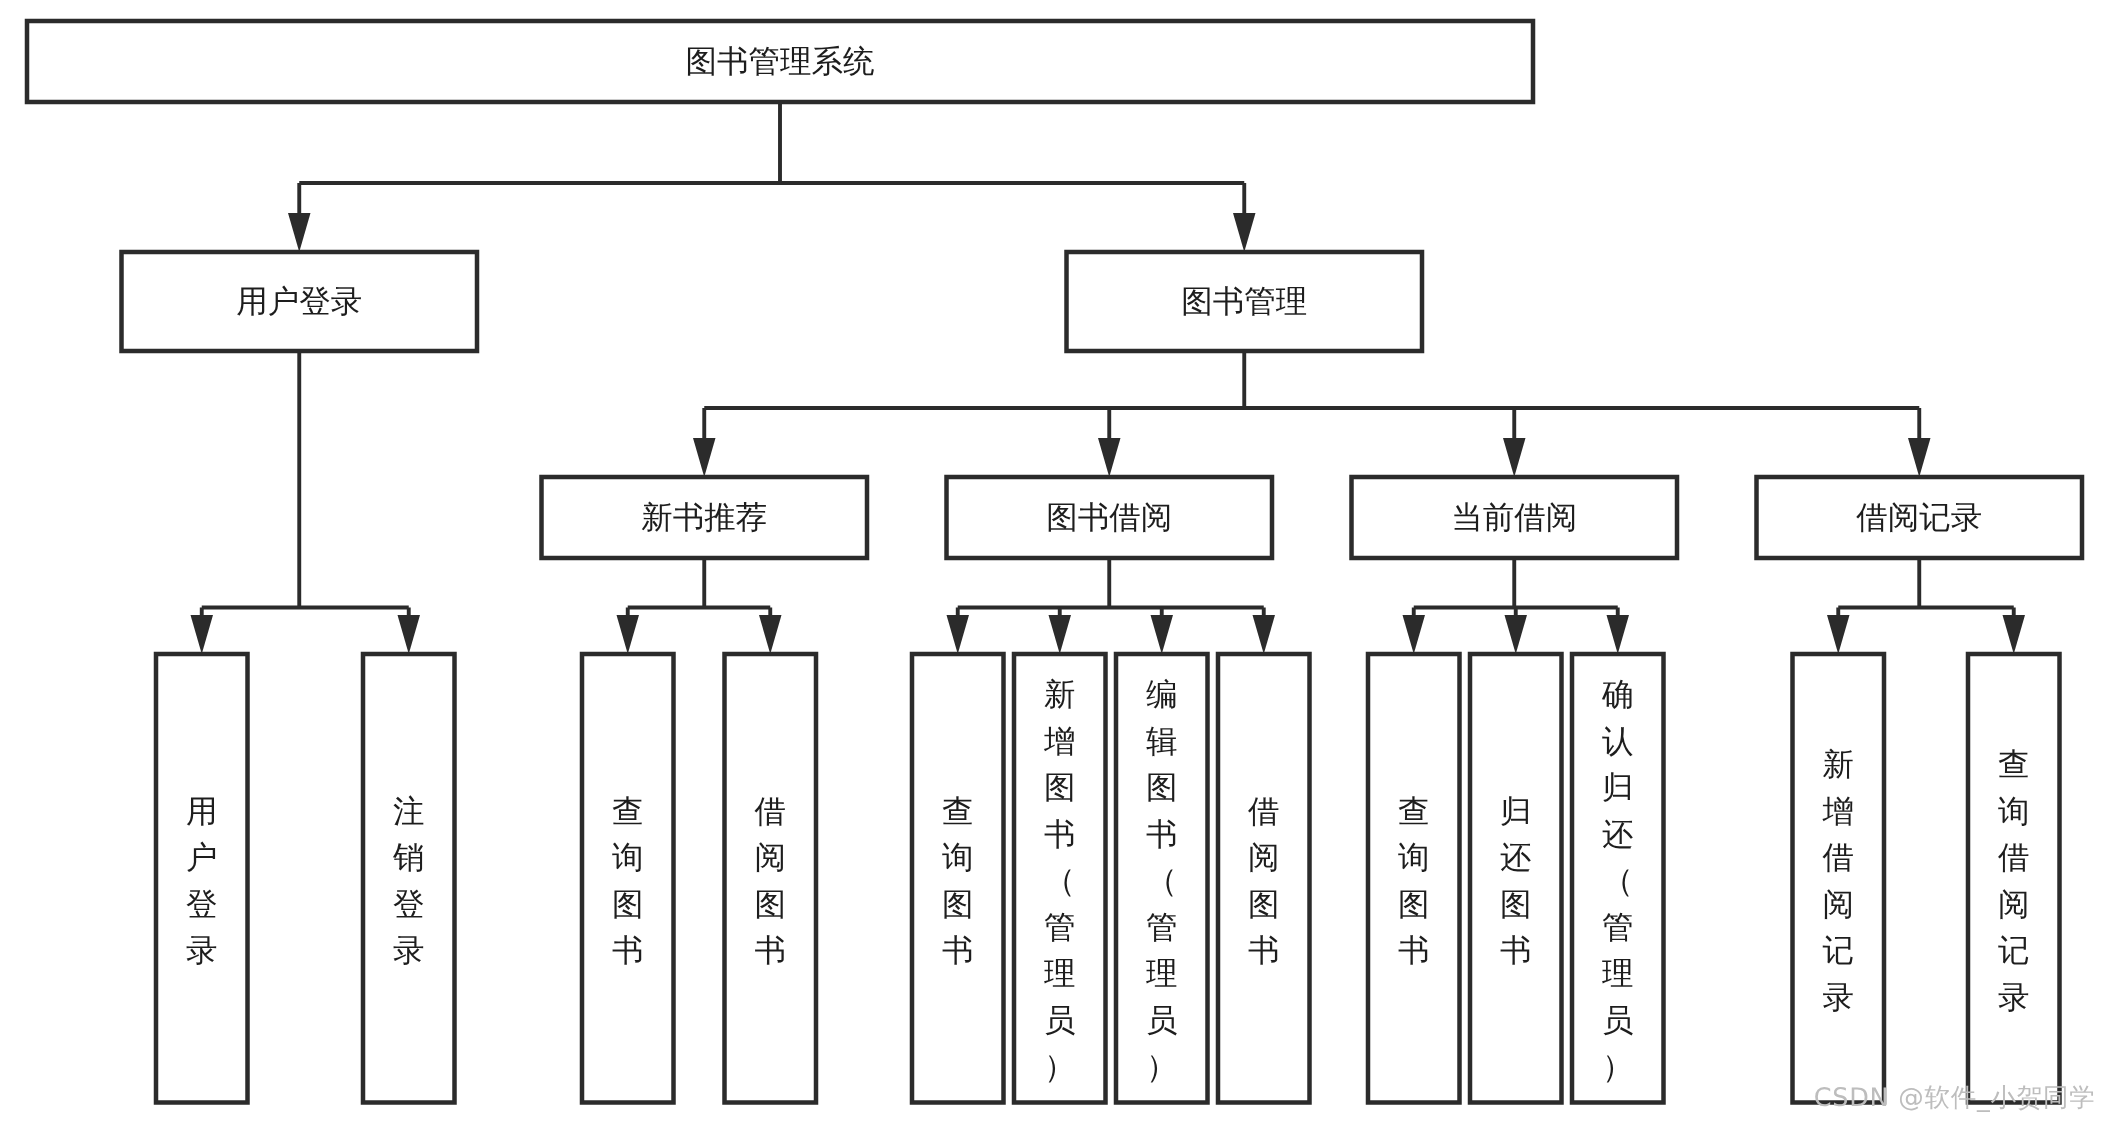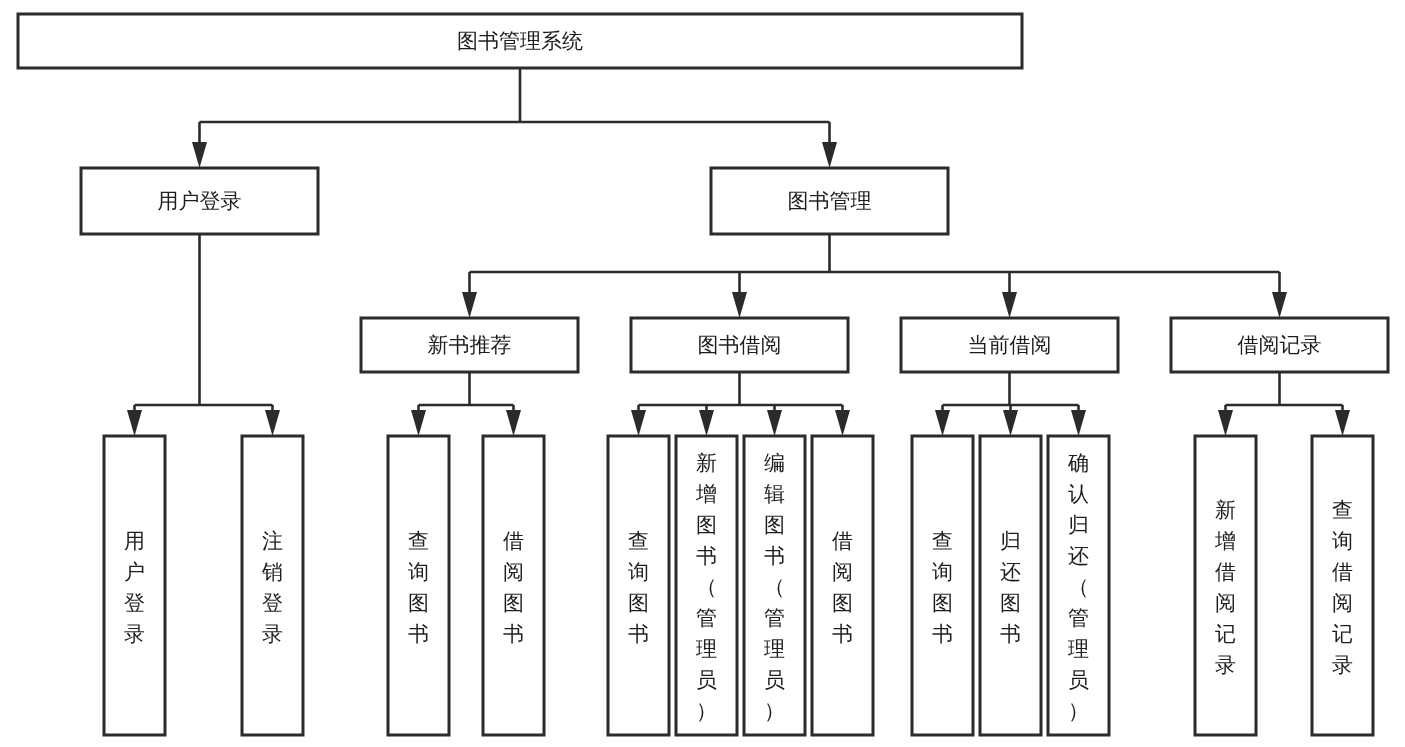--- a/index.html
+++ b/index.html
@@ -220,13 +220,14 @@
         <g>
           <rect x="1195" y="436" width="61" height="299" class="node-rect leaf"></rect>
           <text x="1225.5" y="516.68" class="node-label-vertical"><tspan x="1225.5" dy="0">新</tspan><tspan x="1225.5" dy="31">增</tspan><tspan x="1225.5" dy="31">借</tspan><tspan x="1225.5" dy="31">阅</tspan><tspan x="1225.5" dy="31">记</tspan><tspan x="1225.5" dy="31">录</tspan></text>
         </g>
         <g>
           <rect x="1312" y="436" width="61" height="299" class="node-rect leaf"></rect>
           <text x="1342.5" y="516.68" class="node-label-vertical"><tspan x="1342.5" dy="0">查</tspan><tspan x="1342.5" dy="31">询</tspan><tspan x="1342.5" dy="31">借</tspan><tspan x="1342.5" dy="31">阅</tspan><tspan x="1342.5" dy="31">记</tspan><tspan x="1342.5" dy="31">录</tspan></text>
         </g>
       </g>
   </svg>
+  <div class="watermark">CSDN @软件_小贺同学</div>
 </div>
 
 </body></html>

